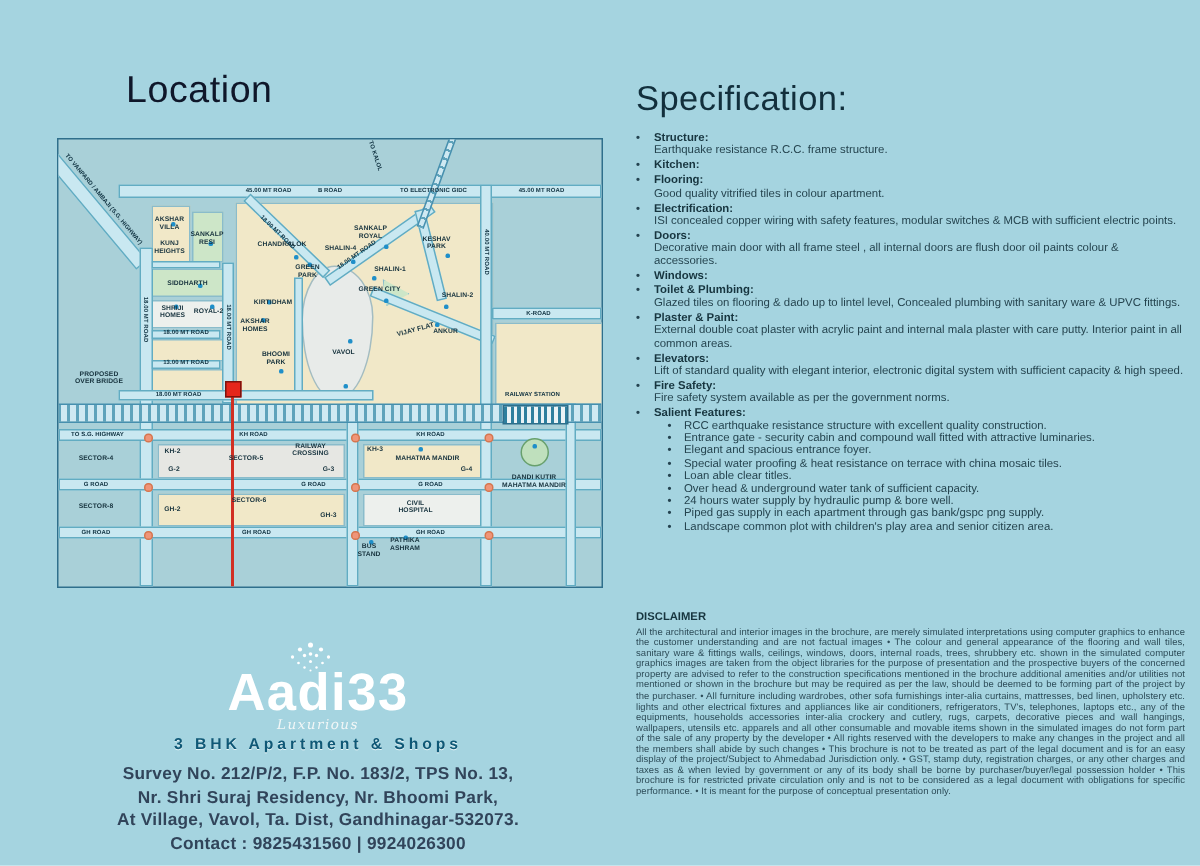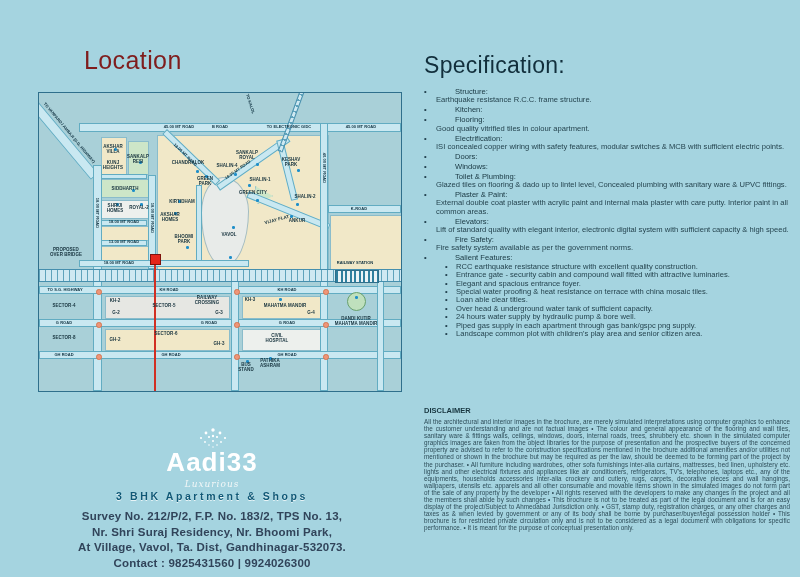--- a/index.html
+++ b/index.html
@@ -1,21 +1,21 @@
 <!DOCTYPE html>
 <html><head>
 <meta charset="utf-8">
 <style>
   html,body{margin:0;padding:0;}
   #page{position:relative;width:800px;height:577px;background:#a5d4e0;overflow:hidden;
         font-family:"Liberation Sans",sans-serif;color:#1c3a47;}
   .abs{position:absolute;}
 
   
-  .h-loc{position:absolute;left:84px;top:46px;font-size:25px;letter-spacing:.4px;color:#7f1d1d;font-weight:400;}
+  .h-loc{position:absolute;left:84px;top:46px;font-size:25px;letter-spacing:.4px;color:#0f172a;font-weight:400;}
   .h-spec{position:absolute;left:424px;top:52px;font-size:23px;letter-spacing:.3px;color:#122f3c;font-weight:400;}
 
   
   #map{position:absolute;left:38px;top:92px;width:362px;height:298px;background:#a9d0d8;
        border:1.5px solid #2f6f8c;overflow:hidden;}
   #map .pc{position:absolute;border:.5px solid #8abccb;}
   #map .cream{background:#f1e8c8;}
   #map .green{background:#cde6c8;}
   #map .white{background:#edf0ed;}
   #map .grey{background:#e6e7e3;}
@@ -36,33 +36,33 @@
        white-space:pre;text-align:center;letter-spacing:.1px;z-index:7;}
   .mlabel.road{color:#0f3140;}
   .bdot{position:absolute;width:2.5px;height:2.5px;border-radius:50%;background:#1f8fc9;z-index:6;}
   .odot{position:absolute;width:3.5px;height:3.5px;border-radius:50%;background:#ef9579;border:.5px solid #d5764f;z-index:6;}
 
   
   #spec-col{position:absolute;left:424px;top:88px;width:366px;}
   .spec-item{display:flex;gap:5px;margin-bottom:1.5px;}
   .spec-bullet{width:7px;flex:0 0 7px;font-size:7.5px;line-height:8.4px;font-weight:700;color:#23424f;}
   .spec-body{flex:1;}
-  .spec-title{font-weight:400;font-size:7.6px;line-height:8.4px;color:#17353f;margin-left:19px;}
+  .spec-title{font-weight:700;font-size:7.6px;line-height:8.4px;color:#17353f;}
   .spec-line{font-size:7.6px;line-height:8.4px;color:#25444f;}
   .sub-item{display:flex;gap:4px;margin-left:9px;}
 
   
   #disclaimer{position:absolute;left:424px;top:406px;width:366px;}
   .disc-head{font-weight:700;font-size:7.5px;color:#17353f;margin-bottom:3px;}
   .disc-body{font-size:6.3px;line-height:7.1px;color:#2d4c58;text-align:justify;letter-spacing:.05px;}
 
   
   #footer{position:absolute;left:42px;top:430px;width:340px;text-align:center;}
   .logo-wrap{position:relative;display:inline-block;margin-top:12px;}
-  .logo-text{font-size:26px;line-height:40px;font-weight:700;color:#ffffff;letter-spacing:1px;}
+  .logo-text{font-size:35px;line-height:40px;font-weight:700;color:#ffffff;letter-spacing:1px;}
   .burst{position:absolute;left:31%;top:-15px;}
   .logo-script{font-family:"DejaVu Serif",serif;font-style:italic;font-size:9px;color:#f2f7f7;
        margin-top:-3px;letter-spacing:1px;}
   .logo-tagline{font-size:10.5px;font-weight:700;letter-spacing:2.6px;color:#0f5876;
        text-shadow:0 1px 0 rgba(255,255,255,.75);margin-top:1px;}
   #address{margin-top:7px;}
   .addr-line{font-size:11.5px;line-height:15.5px;font-weight:700;color:#31445a;letter-spacing:.2px;}
 </style>
 </head>
 <body>
@@ -257,20 +257,21 @@
         <span class="spec-bullet">•</span>
         <div class="spec-body">
           <div class="spec-title">Electrification:</div>
           <div class="spec-line">ISI concealed copper wiring with safety features, modular switches &amp; MCB with sufficient electric points.</div>
         </div>
       </div>
       <div class="spec-item">
         <span class="spec-bullet">•</span>
         <div class="spec-body">
           <div class="spec-title">Doors:</div>
+          <div class="spec-line">Decorative main door with all frame steel , all internal doors are flush door oil paints colour &amp; accessories.</div>
         </div>
       </div>
       <div class="spec-item">
         <span class="spec-bullet">•</span>
         <div class="spec-body">
           <div class="spec-title">Windows:</div>
         </div>
       </div>
       <div class="spec-item">
         <span class="spec-bullet">•</span>

